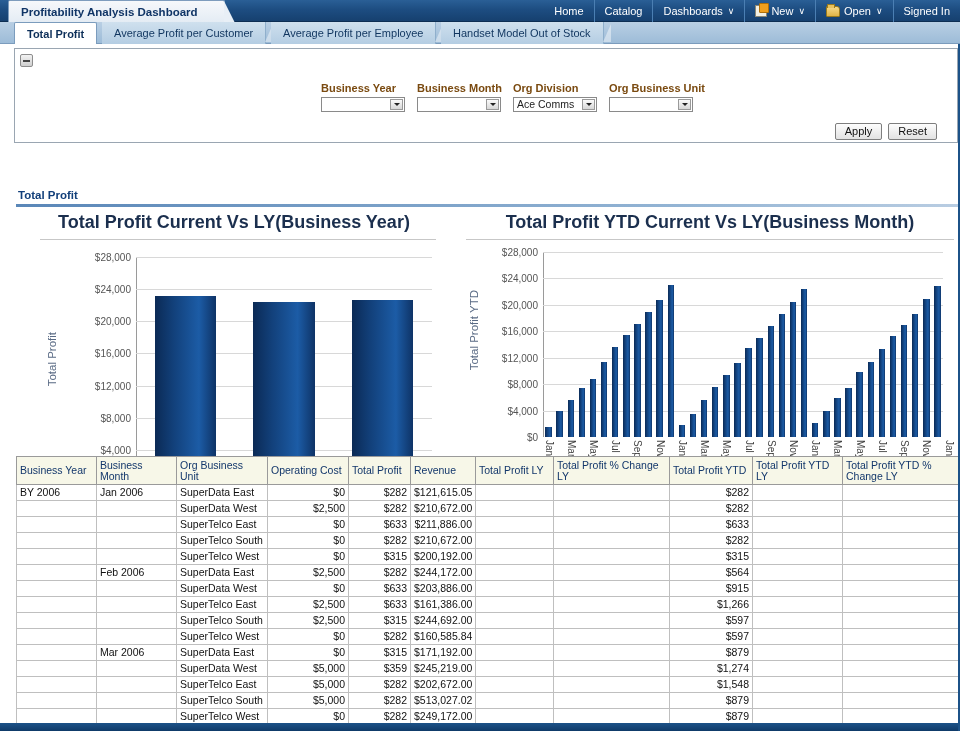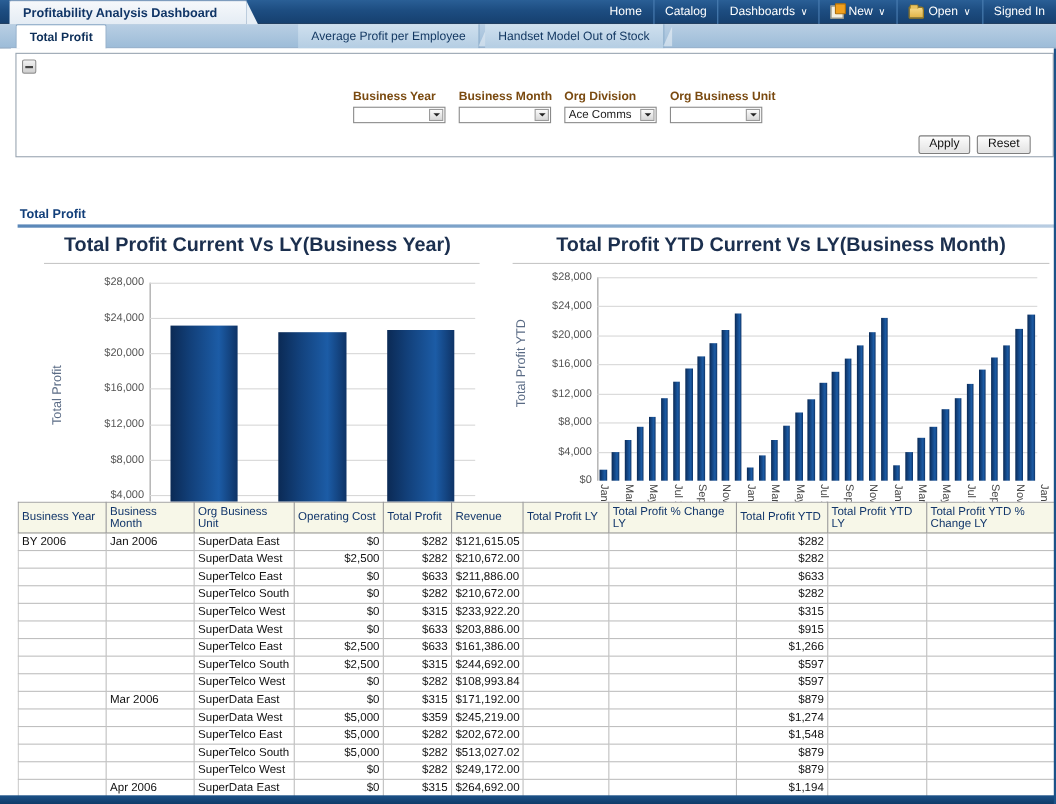--- a/index.html
+++ b/index.html
@@ -259,20 +259,24 @@
       </div>
       <div class="navitem nosep">
         <span>Signed In</span>
       </div>
     </div>
 </div>
 
 <div class="tabstrip" id="tabstrip">
     <div class="tab active" style="left: 14px;">
       <span>Total Profit</span>
+    </div>
+    <div class="tab inactive" style="left: 102px;">
+      <span>Average Profit per Customer</span>
+      <span class="slant"></span>
     </div>
     <div class="tab inactive" style="left: 271px;">
       <span>Average Profit per Employee</span>
       <span class="slant"></span>
     </div>
     <div class="tab inactive" style="left: 441px;">
       <span>Handset Model Out of Stock</span>
       <span class="slant"></span>
     </div>
   </div>
@@ -498,24 +502,37 @@
             <td class="num">$282</td>
             <td class="num"></td>
             <td class="num"></td>
           </tr>
           <tr>
             <td class="by"></td>
             <td class="bm"></td>
             <td class="">SuperTelco West</td>
             <td class="num">$0</td>
             <td class="num">$315</td>
-            <td class="num">$233,922.20</td>
+            <td class="num">$200,192.00</td>
             <td class="num"></td>
             <td class="num"></td>
             <td class="num">$315</td>
+            <td class="num"></td>
+            <td class="num"></td>
+          </tr>
+          <tr>
+            <td class="by"></td>
+            <td class="bm">Feb 2006</td>
+            <td class="">SuperData East</td>
+            <td class="num">$2,500</td>
+            <td class="num">$282</td>
+            <td class="num">$244,172.00</td>
+            <td class="num"></td>
+            <td class="num"></td>
+            <td class="num">$564</td>
             <td class="num"></td>
             <td class="num"></td>
           </tr>
           <tr>
             <td class="by"></td>
             <td class="bm"></td>
             <td class="">SuperData West</td>
             <td class="num">$0</td>
             <td class="num">$633</td>
             <td class="num">$203,886.00</td>
@@ -550,21 +567,21 @@
             <td class="num">$597</td>
             <td class="num"></td>
             <td class="num"></td>
           </tr>
           <tr>
             <td class="by"></td>
             <td class="bm"></td>
             <td class="">SuperTelco West</td>
             <td class="num">$0</td>
             <td class="num">$282</td>
-            <td class="num">$108,993.84</td>
+            <td class="num">$160,585.84</td>
             <td class="num"></td>
             <td class="num"></td>
             <td class="num">$597</td>
             <td class="num"></td>
             <td class="num"></td>
           </tr>
           <tr>
             <td class="by"></td>
             <td class="bm">Mar 2006</td>
             <td class="">SuperData East</td>

